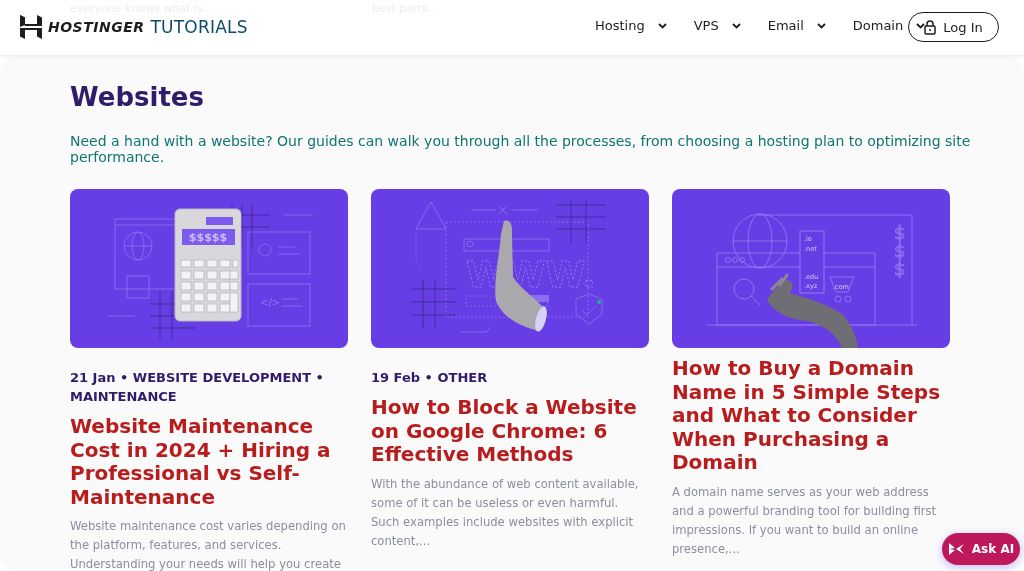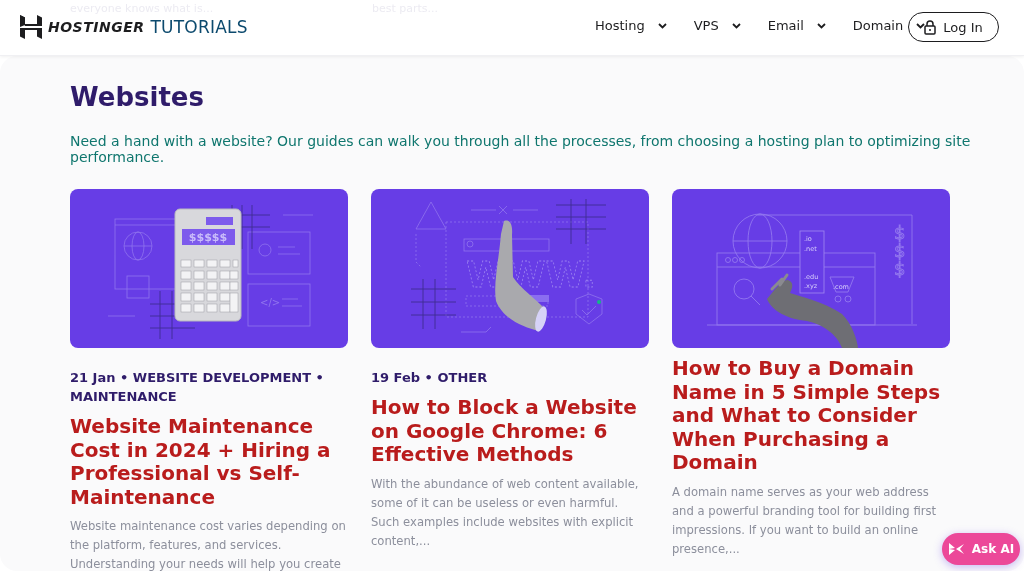--- a/index.html
+++ b/index.html
@@ -17,21 +17,21 @@
   .main { position: absolute; top: 56px; left: 0; width: 1024px; height: 515px; background: #fafafb; border-radius: 17px; }
   .title { position: absolute; left: 70px; top: 26px; font-size: 26px; font-weight: bold; color: #2f1c6a; }
   .desc { position: absolute; left: 70px; top: 77px; font-size: 14px; color: #0f766e; }
   .card { position: absolute; top: 133px; width: 278px; }
   .thumb { width: 278px; height: 159px; border-radius: 8px; background: #673de6; position: relative; overflow: hidden; cursor: pointer; }
   .thumb svg { position: absolute; left: 0; top: 0; }
   .meta { margin-top: 20px; font-size: 13px; font-weight: bold; color: #2f1c6a; line-height: 19px; }
   .meta span.cat { cursor: pointer; }
   .ctitle { margin-top: 9px; font-size: 20px; font-weight: bold; color: #b91c1c; line-height: 23.5px; cursor: pointer; }
   .excerpt { margin-top: 8px; font-size: 11.6px; color: #8c8f9c; line-height: 19.2px; }
-  .askai { position: absolute; left: 942px; top: 533px; width: 78px; height: 32px; border-radius: 17px; background: #ec4899; color: #fff; display: flex; align-items: center; justify-content: center; gap: 6px; font-size: 12px; font-weight: bold; box-shadow: 0 2px 8px rgba(103,61,230,0.35); cursor: pointer; z-index: 6; }
+  .askai { position: absolute; left: 942px; top: 533px; width: 78px; height: 32px; border-radius: 17px; background: #be185d; color: #fff; display: flex; align-items: center; justify-content: center; gap: 6px; font-size: 12px; font-weight: bold; box-shadow: 0 2px 8px rgba(103,61,230,0.35); cursor: pointer; z-index: 6; }
 </style>
 </head>
 <body>
 
 <div class="header">
   <span class="ghost" style="left:70px;">everyone knows what is...</span>
   <span class="ghost" style="left:372px;">best parts...</span>
 
   <div class="logo">
     <svg class="logo-mark" viewBox="0 0 22 24">

